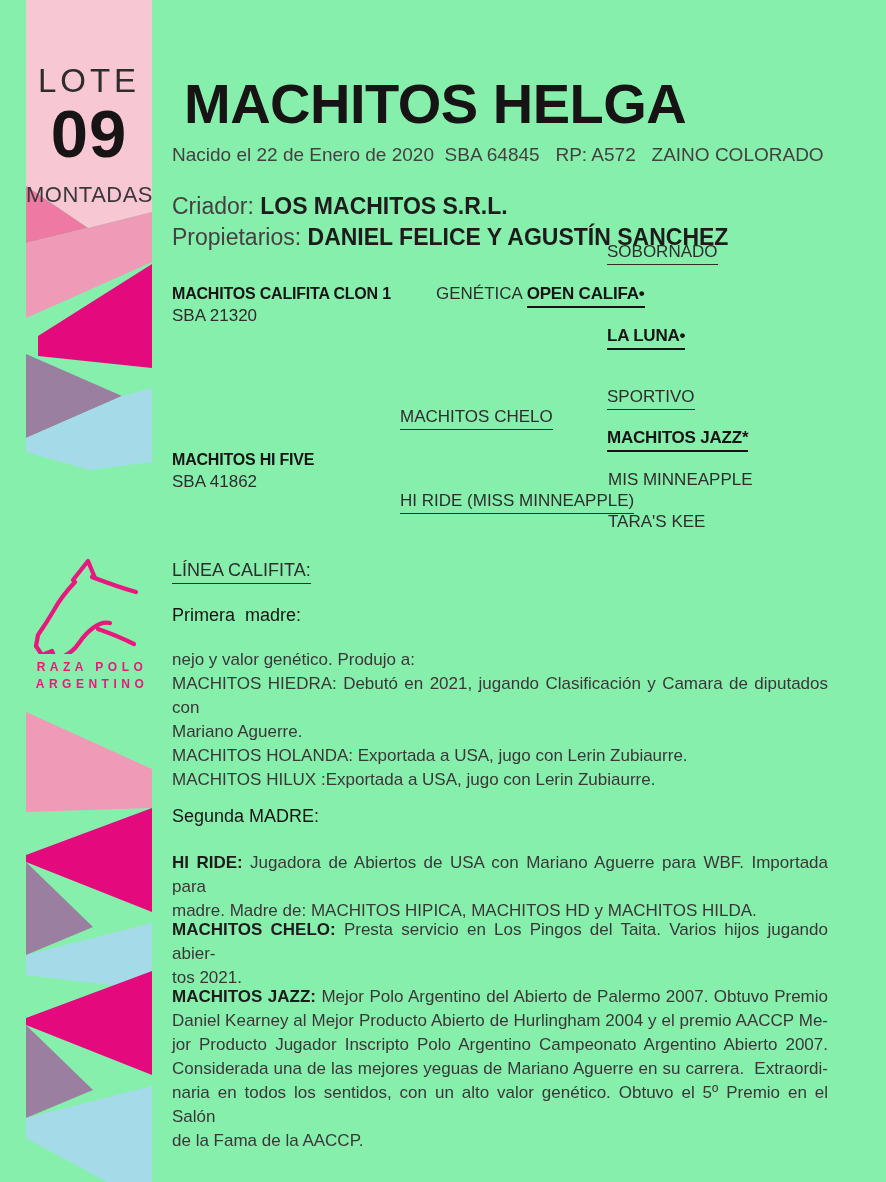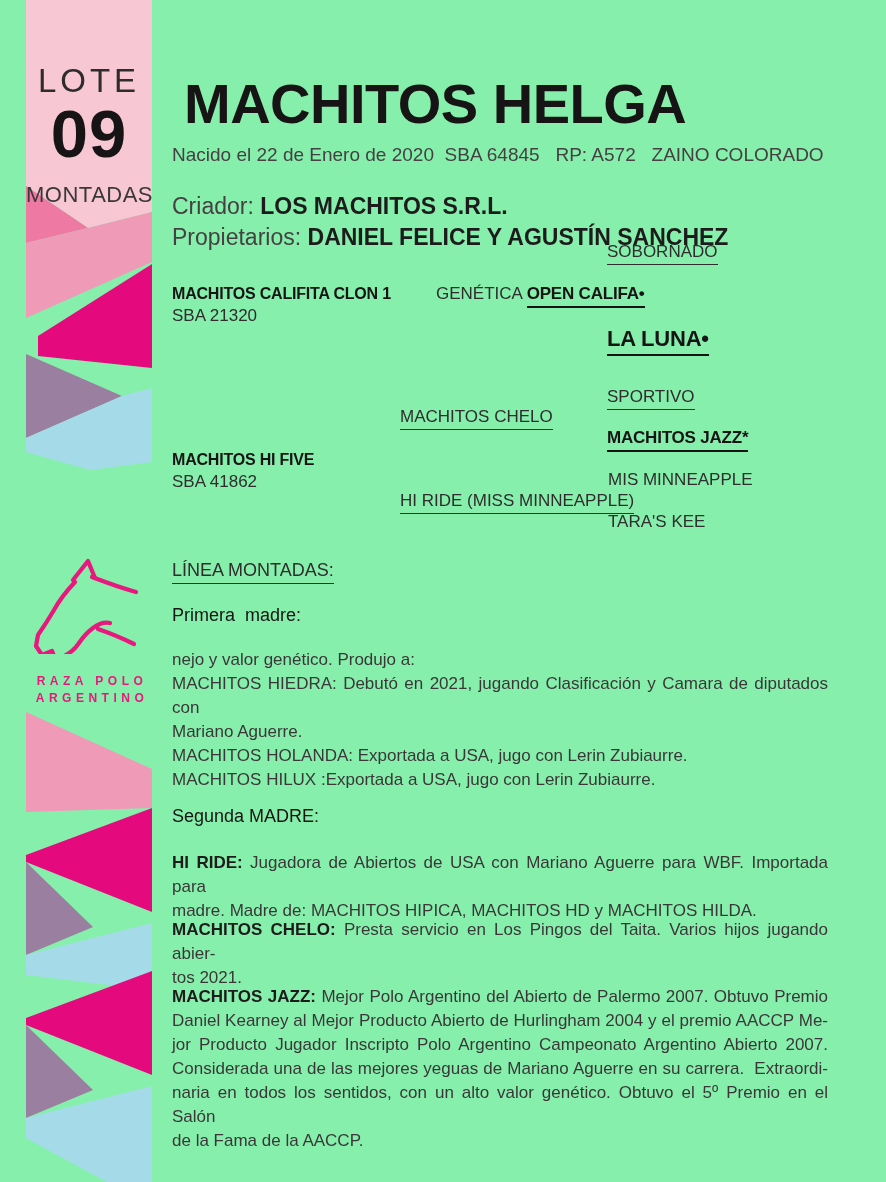--- a/index.html
+++ b/index.html
@@ -12,21 +12,21 @@
   #ribbon-top,#ribbon-bottom{position:absolute;left:26px;width:126px;height:472px;}
   #ribbon-top{top:0;}
   #ribbon-bottom{top:712px;height:470px;}
   #lot-block{position:absolute;left:26px;top:62px;width:126px;text-align:center;color:#2e2c2d;}
   #lot-label{font-size:33px;font-weight:400;letter-spacing:4px;color:#2e2c2d;}
   #lot-number{font-size:67px;font-weight:800;letter-spacing:1px;line-height:0.95;color:#161415;margin-top:2px;}
   #lot-category{font-size:22px;font-weight:400;letter-spacing:0.5px;color:#3b3738;margin-top:16px;}
   
   #logo{position:absolute;left:30px;top:550px;width:120px;text-align:center;}
   #logo-text1,#logo-text2{font-size:12px;font-weight:bold;letter-spacing:4.5px;color:#e8187f;margin-left:4px;}
-  #logo-text1{margin-top:16px;}
+  #logo-text1{margin-top:2px;}
   #logo-text2{margin-top:3px;}
   
   #title{left:170px;top:71px;font-size:56px;font-weight:bold;letter-spacing:-0.5px;color:#161415;margin-left:14px;}
   #info-line{left:172px;top:144px;font-size:19px;color:#454142;}
   #breeder-line,#owners-line{font-size:23px;color:#454142;margin-top:17px;}
   #breeder-line{left:172px;top:176px;}
   #owners-line{left:172px;top:207px;}
   #breeder-line b,#owners-line b{color:#1d1b1c;}
   
   .ped{font-size:17px;color:#2f2d2e;}
@@ -88,33 +88,33 @@
   <div class="abs" id="info-line">Nacido el 22 de Enero de 2020  SBA 64845   RP: A572   ZAINO COLORADO</div>
   <div class="abs" id="breeder-line"><span>Criador: </span><b>LOS MACHITOS S.R.L.</b></div>
   <div class="abs" id="owners-line"><span>Propietarios: </span><b>DANIEL FELICE Y AGUSTÍN SANCHEZ</b></div>
 
   <div class="abs ped" style="left:607px;top:242px;"><span class="ul">SOBORNADO</span></div>
 
   <div class="abs ped-b" style="left:172px;top:285px;">MACHITOS CALIFITA CLON 1</div>
   <div class="abs ped" style="left:436px;top:284px;"><span>GENÉTICA </span><span class="ped-b ul-b" style="font-size:17px;">OPEN CALIFA•</span></div>
   <div class="abs ped" style="left:172px;top:306px;">SBA 21320</div>
 
-  <div class="abs ped-b" style="left:607px;top:326px;font-size:22px;"><span class="ul-b">LA LUNA•</span></div>
+  <div class="abs ped-b" style="left:607px;top:326px;font-size:17px;"><span class="ul-b">LA LUNA•</span></div>
 
   <div class="abs ped" style="left:607px;top:387px;"><span class="ul">SPORTIVO</span></div>
   <div class="abs ped" style="left:400px;top:407px;"><span class="ul">MACHITOS CHELO</span></div>
   <div class="abs ped-b" style="left:607px;top:428px;font-size:17px;"><span class="ul-b">MACHITOS JAZZ*</span></div>
 
   <div class="abs ped-b" style="left:172px;top:451px;">MACHITOS HI FIVE</div>
   <div class="abs ped" style="left:172px;top:472px;">SBA 41862</div>
   <div class="abs ped" style="left:608px;top:470px;">MIS MINNEAPPLE</div>
   <div class="abs ped" style="left:400px;top:491px;"><span class="ul">HI RIDE (MISS MINNEAPPLE)</span></div>
   <div class="abs ped" style="left:608px;top:512px;">TARA'S KEE</div>
 
-  <div class="abs sec" style="left:172px;top:560px;"><span class="ul">LÍNEA MONTADAS:</span></div>
+  <div class="abs sec" style="left:172px;top:560px;"><span class="ul">LÍNEA CALIFITA:</span></div>
   <div class="abs sec-b" style="left:172px;top:605px;">Primera  madre:</div>
   <div class="abs sec-b" style="left:172px;top:806px;">Segunda MADRE:</div>
 
   <div id="paragraphs">
       <div class="para" style="top: 648px;">
         <div class="pline">nejo y valor genético. Produjo a:</div>
         <div class="pline full">MACHITOS HIEDRA: Debutó en 2021, jugando Clasificación y Camara de diputados con</div>
         <div class="pline">Mariano Aguerre.</div>
         <div class="pline">MACHITOS HOLANDA: Exportada a USA, jugo con Lerin Zubiaurre.</div>
         <div class="pline">MACHITOS HILUX :Exportada a USA, jugo con Lerin Zubiaurre.</div>

